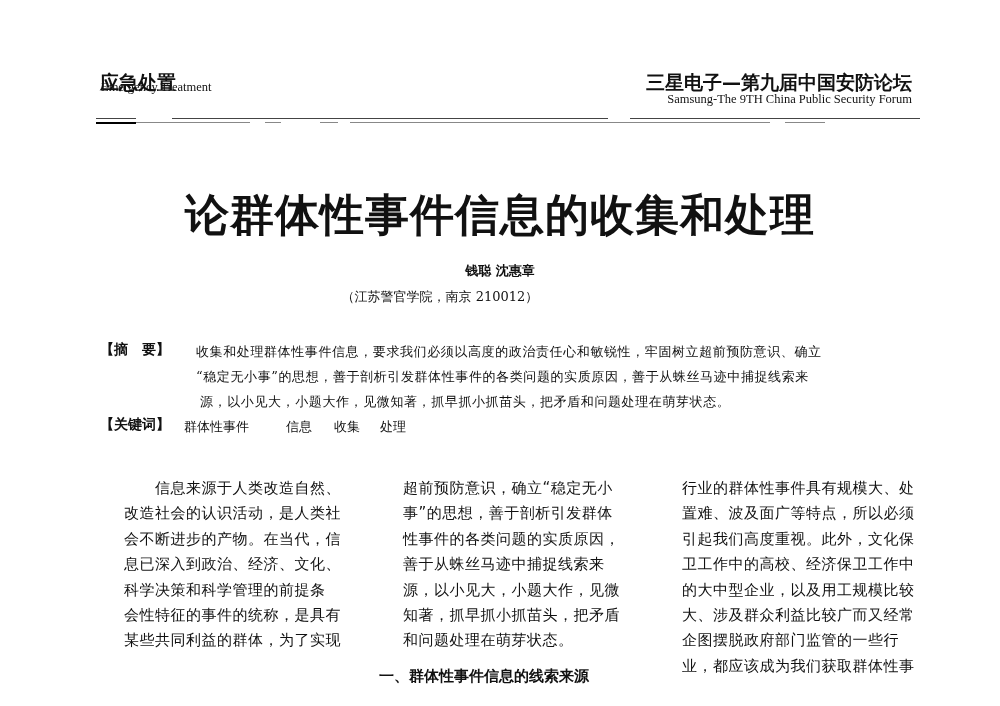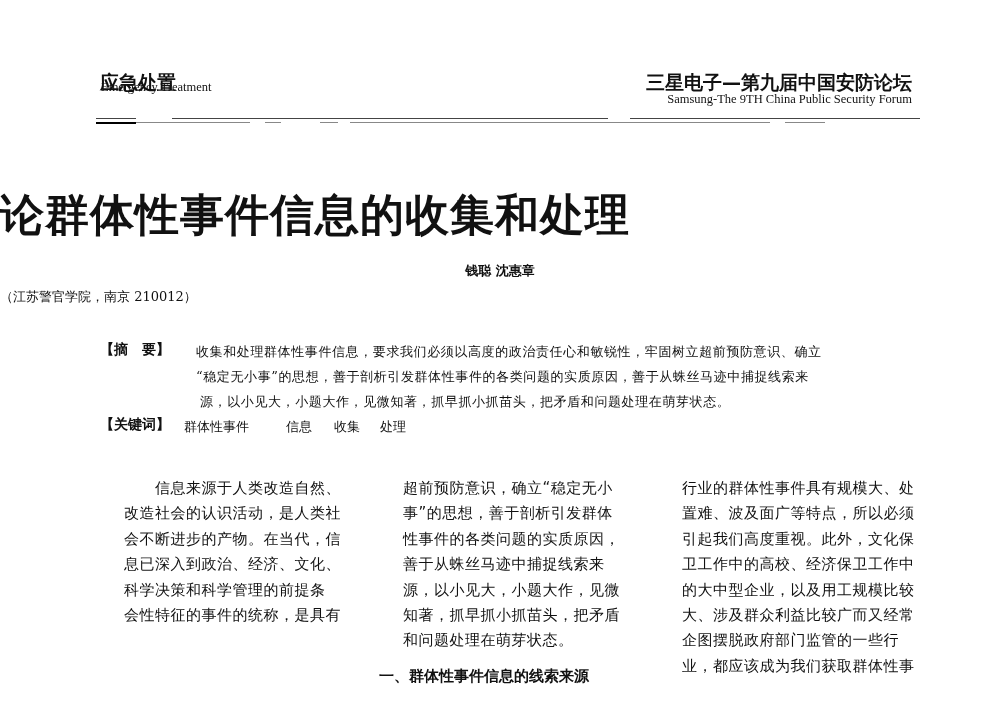--- a/index.html
+++ b/index.html
@@ -12,23 +12,23 @@
 
     
     .hdr-left-cn { left: 100px; top: 70px; font-size: 19px; font-weight: bold; font-family: "DejaVu Sans", sans-serif; letter-spacing: 0px; }
     .hdr-left-en { left: 101px; top: 80px; font-size: 12.5px; font-family: "Liberation Serif", serif; }
     .hdr-right-cn { right: 88px; top: 70px; font-size: 19px; font-weight: bold; font-family: "DejaVu Sans", sans-serif; text-align: right; white-space: nowrap; }
     .hdr-right-en { right: 88px; top: 92px; font-size: 12.5px; font-family: "Liberation Serif", serif; text-align: right; white-space: nowrap; }
     .rule { height: 1px; background: #444; }
     .rule.light { background: #888; }
 
     
-    .title { left: 0; width: 1000px; top: 186px; font-size: 44px; font-weight: bold; font-family: "DejaVu Sans", sans-serif; letter-spacing: 1px; }
+    .title { left: 0; width: 1000px; top: 186px; text-align: center; font-size: 44px; font-weight: bold; font-family: "DejaVu Sans", sans-serif; letter-spacing: 1px; }
     .authors { left: 0; width: 1000px; top: 262px; text-align: center; font-size: 13px; font-weight: bold; font-family: "DejaVu Sans", sans-serif; }
-    .affil { left: 0; width: 880px; top: 288px; font-size: 13px; font-family: "DejaVu Serif", serif; }
+    .affil { left: 0; width: 880px; top: 288px; text-align: center; font-size: 13px; font-family: "DejaVu Serif", serif; }
 
     
     .abs-label { left: 100px; top: 341px; font-size: 14px; font-weight: bold; font-family: "DejaVu Sans", sans-serif; white-space: pre; }
     .abs-line { font-size: 13px; font-family: "DejaVu Serif", serif; white-space: nowrap; letter-spacing: 0.6px; padding-left: 12px; }
     .kw-label { left: 100px; top: 416px; font-size: 14px; font-weight: bold; font-family: "DejaVu Sans", sans-serif; }
     .kw-item { font-size: 13px; font-family: "DejaVu Serif", serif; }
 
     
     .col { top: 476px; width: 252px; font-size: 15px; font-family: "DejaVu Sans", sans-serif; }
     .col .ln { height: 25.4px; line-height: 25.4px; white-space: nowrap; letter-spacing: 0.5px; margin-left: 24px; }
@@ -70,20 +70,21 @@
 <div class="abs kw-item" style="left:334px;top:418px;">收集</div>
 <div class="abs kw-item" style="left:380px;top:418px;">处理</div>
 
 <div class="abs col" style="left:100px;">
   <div class="ln">　　信息来源于人类改造自然、</div>
   <div class="ln">改造社会的认识活动，是人类社</div>
   <div class="ln">会不断进步的产物。在当代，信</div>
   <div class="ln">息已深入到政治、经济、文化、</div>
   <div class="ln">科学决策和科学管理的前提条</div>
   <div class="ln">会性特征的事件的统称，是具有</div>
+  <div class="ln">某些共同利益的群体，为了实现</div>
 </div>
 
 <div class="abs col" style="left:379px;">
   <div class="ln">超前预防意识，确立“稳定无小</div>
   <div class="ln">事”的思想，善于剖析引发群体</div>
   <div class="ln">性事件的各类问题的实质原因，</div>
   <div class="ln">善于从蛛丝马迹中捕捉线索来</div>
   <div class="ln">源，以小见大，小题大作，见微</div>
   <div class="ln">知著，抓早抓小抓苗头，把矛盾</div>
   <div class="ln">和问题处理在萌芽状态。</div>

